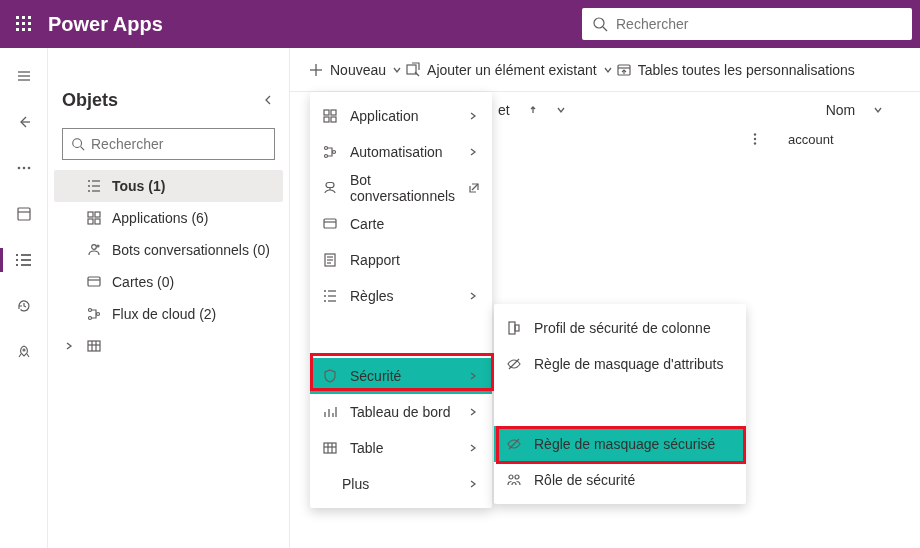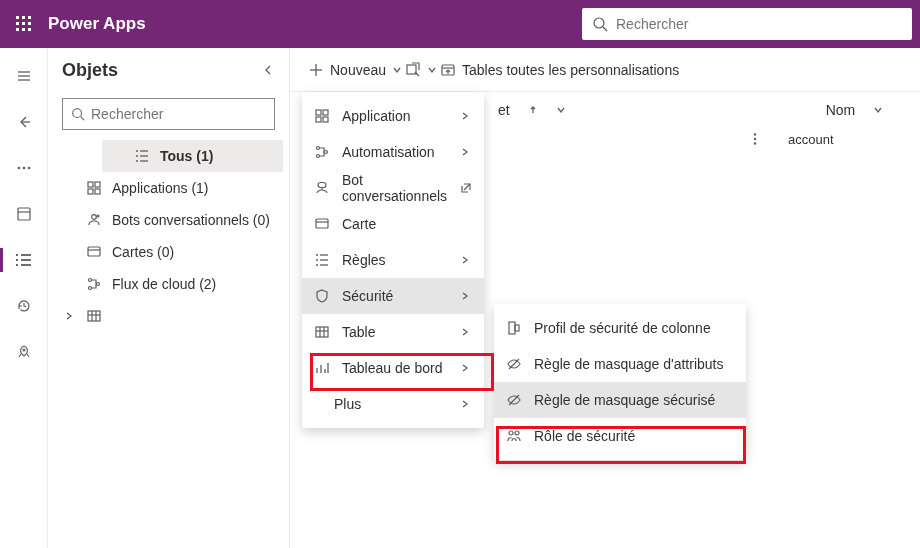--- a/index.html
+++ b/index.html
@@ -1,62 +1,62 @@
 <!DOCTYPE html>
 <html><head>
 <meta charset="utf-8">
 <style>
   * { box-sizing: border-box; margin: 0; padding: 0; font-family: 'Segoe UI', Tahoma, sans-serif; }
   body { width: 920px; height: 548px; overflow: hidden; background: #fff; color: #323130; font-size: 14px; }
   
   .header { height: 48px; background: #742774; display: flex; align-items: center; padding: 0 8px; gap: 8px; }
   .waffle { width: 32px; height: 32px; display: flex; align-items: center; justify-content: center; color: #fff; cursor: pointer; }
-  .app-title { color: #fff; font-size: 17px; font-weight: 600; flex: 0 0 auto; }
+  .app-title { color: #fff; font-size: 20px; font-weight: 600; flex: 0 0 auto; }
   .header-spacer { flex: 1; }
   .search-box { width: 330px; height: 32px; background: #fff; border-radius: 2px; display: flex; align-items: center; padding: 0 10px; gap: 8px; }
   .search-box input { border: none; outline: none; flex: 1; font-size: 14px; }
   
   .body { display: flex; height: calc(100% - 48px); }
   
   .nav-rail { width: 48px; border-right: 1px solid #edebe9; display: flex; flex-direction: column; align-items: center; padding-top: 12px; gap: 14px; }
   .nav-icon { width: 32px; height: 32px; display: flex; align-items: center; justify-content: center; color: #605e5c; cursor: pointer; border-radius: 2px; }
   .nav-icon.selected { position: relative; }
   .nav-icon.selected::before { content: ''; position: absolute; left: -8px; top: 4px; bottom: 4px; width: 3px; background: #742774; }
   
   .side-panel { width: 242px; border-right: 1px solid #edebe9; display: flex; flex-direction: column; }
-  .panel-header { height: 44px; display: flex; align-items: center; justify-content: space-between; padding: 0 14px; }
+  .panel-header { height: 44px; display: flex; align-items: center; justify-content: space-between; padding: 0 14px; margin-top: 30px; }
   .panel-title { font-size: 18px; font-weight: 600; }
   .panel-collapse { cursor: pointer; color: #605e5c; }
   
   .panel-search { margin: 6px 14px 10px; height: 32px; border: 1px solid #8a8886; display: flex; align-items: center; padding: 0 8px; gap: 6px; }
   .panel-search input { border: none; outline: none; flex: 1; font-size: 14px; }
   
   .tree { padding: 0 6px; }
   .tree-item { height: 32px; display: flex; align-items: center; padding: 0 8px; gap: 10px; cursor: pointer; border-radius: 2px; }
-  .tree-item.selected { background: #edebe9; font-weight: 600; margin-left: 48px; }
+  .tree-item.selected { background: #edebe9; font-weight: 600; }
   .tree-expand { width: 14px; display: flex; justify-content: center; color: #605e5c; }
   .tree-icon { width: 16px; display: flex; justify-content: center; color: #605e5c; }
   .tree-label { flex: 1; }
   
   .main { flex: 1; position: relative; }
   .cmdbar { height: 44px; border-bottom: 1px solid #edebe9; display: flex; align-items: center; padding: 0 18px; gap: 3px; }
   .cmd { display: flex; align-items: center; gap: 6px; cursor: pointer; color: #323130; }
   .cmd .i { color: #605e5c; }
   
   .columns { display: flex; align-items: center; padding: 10px 18px 0; gap: 260px; color: #323130; }
   .col { display: flex; align-items: center; gap: 18px; cursor: pointer; text-align: center; }
   
   .row { display: flex; align-items: flex-start; padding: 14px 18px; gap: 20px; }
   .row-more { width: 20px; text-align: center; cursor: pointer; color: #605e5c; margin-left: 440px; }
   .row-name { font-size: 13px; color: #323130; }
   
   
-  .menu { position: absolute; top: 44px; left: 12px; background: #fff; box-shadow: 0 4px 12px rgba(0,0,0,0.18); border-radius: 2px; padding: 6px 0; width: 182px; z-index: 10; }
+  .menu { position: absolute; top: 44px; left: 20px; background: #fff; box-shadow: 0 4px 12px rgba(0,0,0,0.18); border-radius: 2px; padding: 6px 0; width: 182px; z-index: 10; }
   .menu-item { height: 36px; display: flex; align-items: center; padding: 0 12px; gap: 12px; cursor: pointer; }
-  .menu-item.hovered { background: #e5e5e5; }
+  .menu-item.hovered { background: #14b8a6; margin-top: 44px; }
   .menu-item .mi { width: 16px; display: flex; justify-content: center; color: #605e5c; }
   .menu-item .ml { flex: 1; }
   .menu-item .ma { width: 14px; color: #605e5c; display: flex; justify-content: center; }
   .menu-item.indent { padding-left: 32px; }
   
   .submenu { position: absolute; top: 256px; left: 204px; background: #fff; box-shadow: 0 4px 12px rgba(0,0,0,0.18); border-radius: 2px; padding: 6px 0; width: 252px; z-index: 11; }
   .submenu .menu-item { height: 36px; }
   
   .highlight-box { position: absolute; border: 3px solid #e81123; pointer-events: none; z-index: 20; }
   .hl1 { top: 305px; left: 20px; width: 184px; height: 38px; }
@@ -187,21 +187,21 @@
         <div class="tree-item">
           <span class="tree-expand"></span>
           <span class="tree-icon">
             <svg width="16" height="16" viewBox="0 0 16 16" fill="none" stroke="#605e5c" stroke-width="1.2">
               <rect x="2" y="2" width="5" height="5"></rect>
               <rect x="9" y="2" width="5" height="5"></rect>
               <rect x="2" y="9" width="5" height="5"></rect>
               <rect x="9" y="9" width="5" height="5"></rect>
             </svg>
           </span>
-          <span class="tree-label">Applications  (1)</span>
+          <span class="tree-label">Applications  (6)</span>
         </div>
         <div class="tree-item">
           <span class="tree-expand"></span>
           <span class="tree-icon">
             <svg width="16" height="16" viewBox="0 0 16 16" fill="none" stroke="#605e5c" stroke-width="1.2">
               <circle cx="8" cy="5" r="2.3"></circle>
               <path d="M3 13c0-2.5 2.2-4 5-4s5 1.5 5 4"></path>
               <circle cx="12" cy="4" r="1"></circle>
             </svg>
           </span>
@@ -264,20 +264,21 @@
           </span>
       </div>
       <div class="cmd">
         <span class="i">
             <svg width="16" height="16" viewBox="0 0 16 16" fill="none" stroke="#605e5c" stroke-width="1.2">
               <rect x="2" y="3" width="9" height="9"></rect>
               <path d="M7 1h7v7"></path>
               <line x1="10" y1="10" x2="14" y2="14"></line>
             </svg>
           </span>
+        <span>Ajouter un élément existant</span>
         <span class="i">
             <svg width="10" height="10" viewBox="0 0 10 10" fill="none" stroke="#605e5c" stroke-width="1.3">
               <path d="M2 3 L5 7 L8 3"></path>
             </svg>
           </span>
       </div>
       <div class="cmd">
         <span class="i">
             <svg width="16" height="16" viewBox="0 0 16 16" fill="none" stroke="#605e5c" stroke-width="1.2">
               <rect x="2" y="3" width="12" height="10" rx="1"></rect>
@@ -379,20 +380,31 @@
           <span class="mi">
             <svg width="16" height="16" viewBox="0 0 16 16" fill="none" stroke="#605e5c" stroke-width="1.2">
               <rect x="2" y="3" width="12" height="9" rx="1"></rect>
               <line x1="2" y1="6" x2="14" y2="6"></line>
             </svg>
           </span>
           <span class="ml">Carte</span>
         </div>
         <div class="menu-item">
           <span class="mi">
+            <svg width="16" height="16" viewBox="0 0 16 16" fill="none" stroke="#605e5c" stroke-width="1.2">
+              <rect x="3" y="2" width="10" height="12"></rect>
+              <line x1="5" y1="5" x2="11" y2="5"></line>
+              <line x1="5" y1="8" x2="11" y2="8"></line>
+              <line x1="5" y1="11" x2="9" y2="11"></line>
+            </svg>
+          </span>
+          <span class="ml">Rapport</span>
+        </div>
+        <div class="menu-item">
+          <span class="mi">
             <svg width="16" height="16" viewBox="0 0 16 16" fill="none" stroke="#605e5c" stroke-width="1.3">
               <line x1="3" y1="3" x2="3" y2="3" stroke-linecap="round" stroke-width="2"></line>
               <line x1="6" y1="3" x2="14" y2="3"></line>
               <line x1="3" y1="8" x2="3" y2="8" stroke-linecap="round" stroke-width="2"></line>
               <line x1="6" y1="8" x2="14" y2="8"></line>
               <line x1="3" y1="13" x2="3" y2="13" stroke-linecap="round" stroke-width="2"></line>
               <line x1="6" y1="13" x2="14" y2="13"></line>
             </svg>
           </span>
           <span class="ml">Règles</span>
@@ -410,50 +422,50 @@
           </span>
           <span class="ml">Sécurité</span>
           <span class="ma">
             <svg width="10" height="10" viewBox="0 0 10 10" fill="none" stroke="#605e5c" stroke-width="1.3">
               <path d="M3 2 L7 5 L3 8"></path>
             </svg>
           </span>
         </div>
         <div class="menu-item">
           <span class="mi">
-            <svg width="16" height="16" viewBox="0 0 16 16" fill="none" stroke="#605e5c" stroke-width="1.2">
-              <rect x="2" y="3" width="12" height="10"></rect>
-              <line x1="2" y1="7" x2="14" y2="7"></line>
-              <line x1="6" y1="3" x2="6" y2="13"></line>
-              <line x1="10" y1="3" x2="10" y2="13"></line>
-            </svg>
-          </span>
-          <span class="ml">Table</span>
-          <span class="ma">
-            <svg width="10" height="10" viewBox="0 0 10 10" fill="none" stroke="#605e5c" stroke-width="1.3">
-              <path d="M3 2 L7 5 L3 8"></path>
-            </svg>
-          </span>
-        </div>
-        <div class="menu-item">
-          <span class="mi">
             <svg width="16" height="16" viewBox="0 0 16 16" fill="none" stroke="#605e5c" stroke-width="1.3">
               <line x1="3" y1="13" x2="3" y2="8"></line>
               <line x1="7" y1="13" x2="7" y2="5"></line>
               <line x1="11" y1="13" x2="11" y2="9"></line>
               <line x1="14" y1="13" x2="14" y2="3"></line>
             </svg>
           </span>
           <span class="ml">Tableau de bord</span>
           <span class="ma">
             <svg width="10" height="10" viewBox="0 0 10 10" fill="none" stroke="#605e5c" stroke-width="1.3">
               <path d="M3 2 L7 5 L3 8"></path>
             </svg>
           </span>
         </div>
+        <div class="menu-item">
+          <span class="mi">
+            <svg width="16" height="16" viewBox="0 0 16 16" fill="none" stroke="#605e5c" stroke-width="1.2">
+              <rect x="2" y="3" width="12" height="10"></rect>
+              <line x1="2" y1="7" x2="14" y2="7"></line>
+              <line x1="6" y1="3" x2="6" y2="13"></line>
+              <line x1="10" y1="3" x2="10" y2="13"></line>
+            </svg>
+          </span>
+          <span class="ml">Table</span>
+          <span class="ma">
+            <svg width="10" height="10" viewBox="0 0 10 10" fill="none" stroke="#605e5c" stroke-width="1.3">
+              <path d="M3 2 L7 5 L3 8"></path>
+            </svg>
+          </span>
+        </div>
         <div class="menu-item indent">
           <span class="ml">Plus</span>
           <span class="ma">
             <svg width="10" height="10" viewBox="0 0 10 10" fill="none" stroke="#605e5c" stroke-width="1.3">
               <path d="M3 2 L7 5 L3 8"></path>
             </svg>
           </span>
         </div>
       </div>
 

